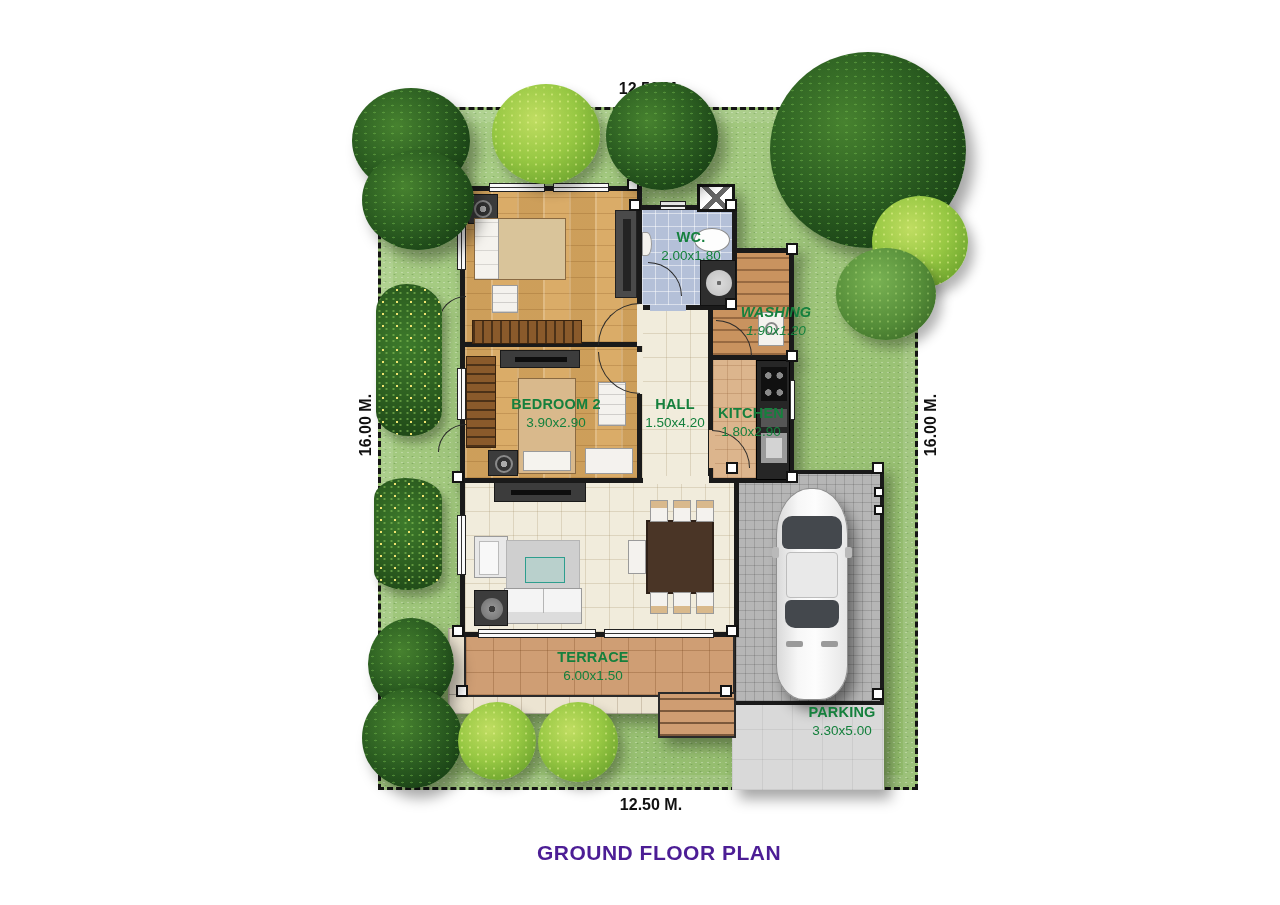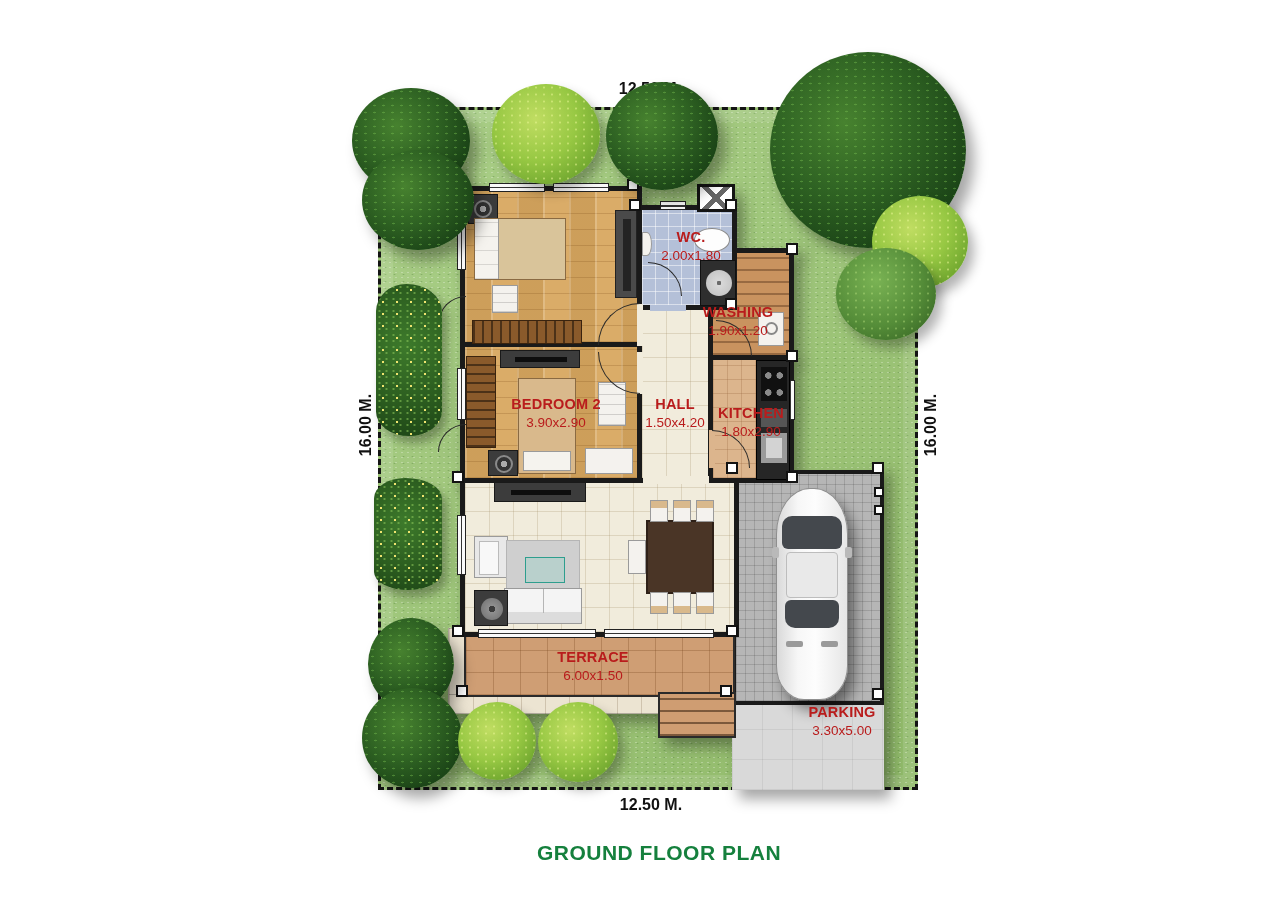--- a/index.html
+++ b/index.html
@@ -41,26 +41,26 @@
   .paver{background-color:#b6b6b6;background-image:
         repeating-linear-gradient(0deg,rgba(0,0,0,.13) 0 1px,transparent 1px 9px),
         repeating-linear-gradient(90deg,rgba(0,0,0,.13) 0 1px,transparent 1px 9px);}
   .concrete{background-color:#d9d9d9;background-image:
         repeating-linear-gradient(0deg,rgba(0,0,0,.06) 0 1px,transparent 1px 30px),
         repeating-linear-gradient(90deg,rgba(0,0,0,.06) 0 1px,transparent 1px 30px);}
   .walkway{background-color:#ece4d2;background-image:
         repeating-linear-gradient(90deg,rgba(140,120,90,.3) 0 1px,transparent 1px 24px);
         border:1px solid rgba(0,0,0,.25);}
   
-  .room-label{position:absolute;z-index:50;text-align:center;line-height:1.32;color:#b91c1c;}
+  .room-label{position:absolute;z-index:50;text-align:center;line-height:1.32;color:#15803d;}
   .room-label .nm{display:block;font-weight:bold;font-size:14.5px;letter-spacing:.2px;}
   .room-label .sz{display:block;font-weight:400;font-size:13.5px;}
   .dim{position:absolute;z-index:55;font-weight:bold;font-size:16px;color:#111;text-align:center;white-space:nowrap;}
   .dim.vert{transform:rotate(-90deg);}
-  .plan-title{position:absolute;z-index:55;font-weight:bold;font-size:21px;letter-spacing:.5px;color:#15803d;text-align:center;}
+  .plan-title{position:absolute;z-index:55;font-weight:bold;font-size:21px;letter-spacing:.5px;color:#4c1d95;text-align:center;}
   
   .post{position:absolute;width:12px;height:12px;background:#fff;border:2.5px solid #131313;box-sizing:border-box;z-index:35;}
   .win-h{position:absolute;height:9px;box-sizing:border-box;border:1px solid #222;z-index:22;
          background:linear-gradient(to bottom,#fafafa 0 3px,#333 3px 4.5px,#fafafa 4.5px 9px);}
   .win-v{position:absolute;width:9px;box-sizing:border-box;border:1px solid #222;z-index:22;
          background:linear-gradient(to right,#fafafa 0 3px,#333 3px 4.5px,#fafafa 4.5px 9px);}
   .gap{position:absolute;background:#f1ecdc;z-index:21;}
   .arc{position:absolute;z-index:26;box-sizing:border-box;}
   .arc-tl{border-top:1.6px solid #2a2a2a;border-left:1.6px solid #2a2a2a;border-top-left-radius:100%;}
   .arc-tr{border-top:1.6px solid #2a2a2a;border-right:1.6px solid #2a2a2a;border-top-right-radius:100%;}
@@ -268,21 +268,21 @@
   <div class="hedge" style="left:374px;top:478px;width:68px;height:112px;"></div>
   <div class="tree dark" style="left:368px;top:618px;width:86px;height:92px;"></div>
   <div class="tree dark" style="left:362px;top:688px;width:100px;height:100px;"></div>
   <div class="tree light" style="left:458px;top:702px;width:78px;height:78px;"></div>
   <div class="tree light" style="left:538px;top:702px;width:80px;height:80px;"></div>
 
   <div class="room-label" style="left:631px;top:228px;width:120px;">
     <span class="nm">WC.</span>
     <span class="sz">2.00x1.80</span>
   </div>
-  <div class="room-label" style="left:678px;top:303px;width:120px;">
+  <div class="room-label" style="left:716px;top:303px;width:120px;font-style:italic;">
     <span class="nm">WASHING</span>
     <span class="sz">1.90x1.20</span>
   </div>
   <div class="room-label" style="left:486px;top:395px;width:140px;">
     <span class="nm">BEDROOM 2</span>
     <span class="sz">3.90x2.90</span>
   </div>
   <div class="room-label" style="left:615px;top:395px;width:120px;">
     <span class="nm">HALL</span>
     <span class="sz">1.50x4.20</span>

